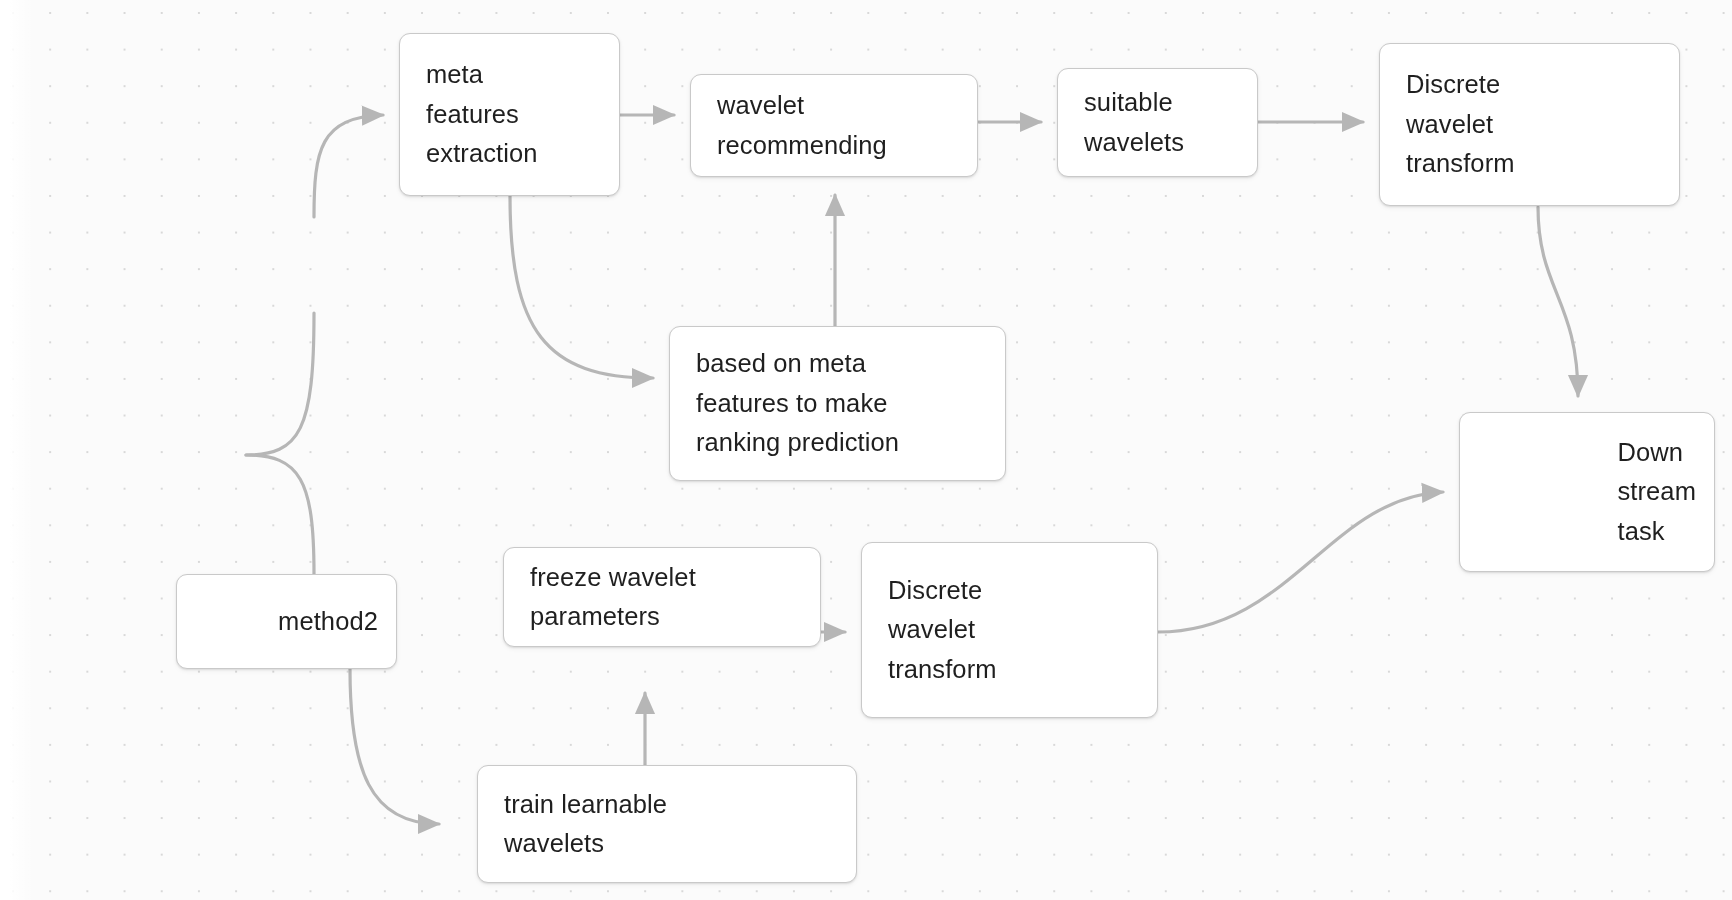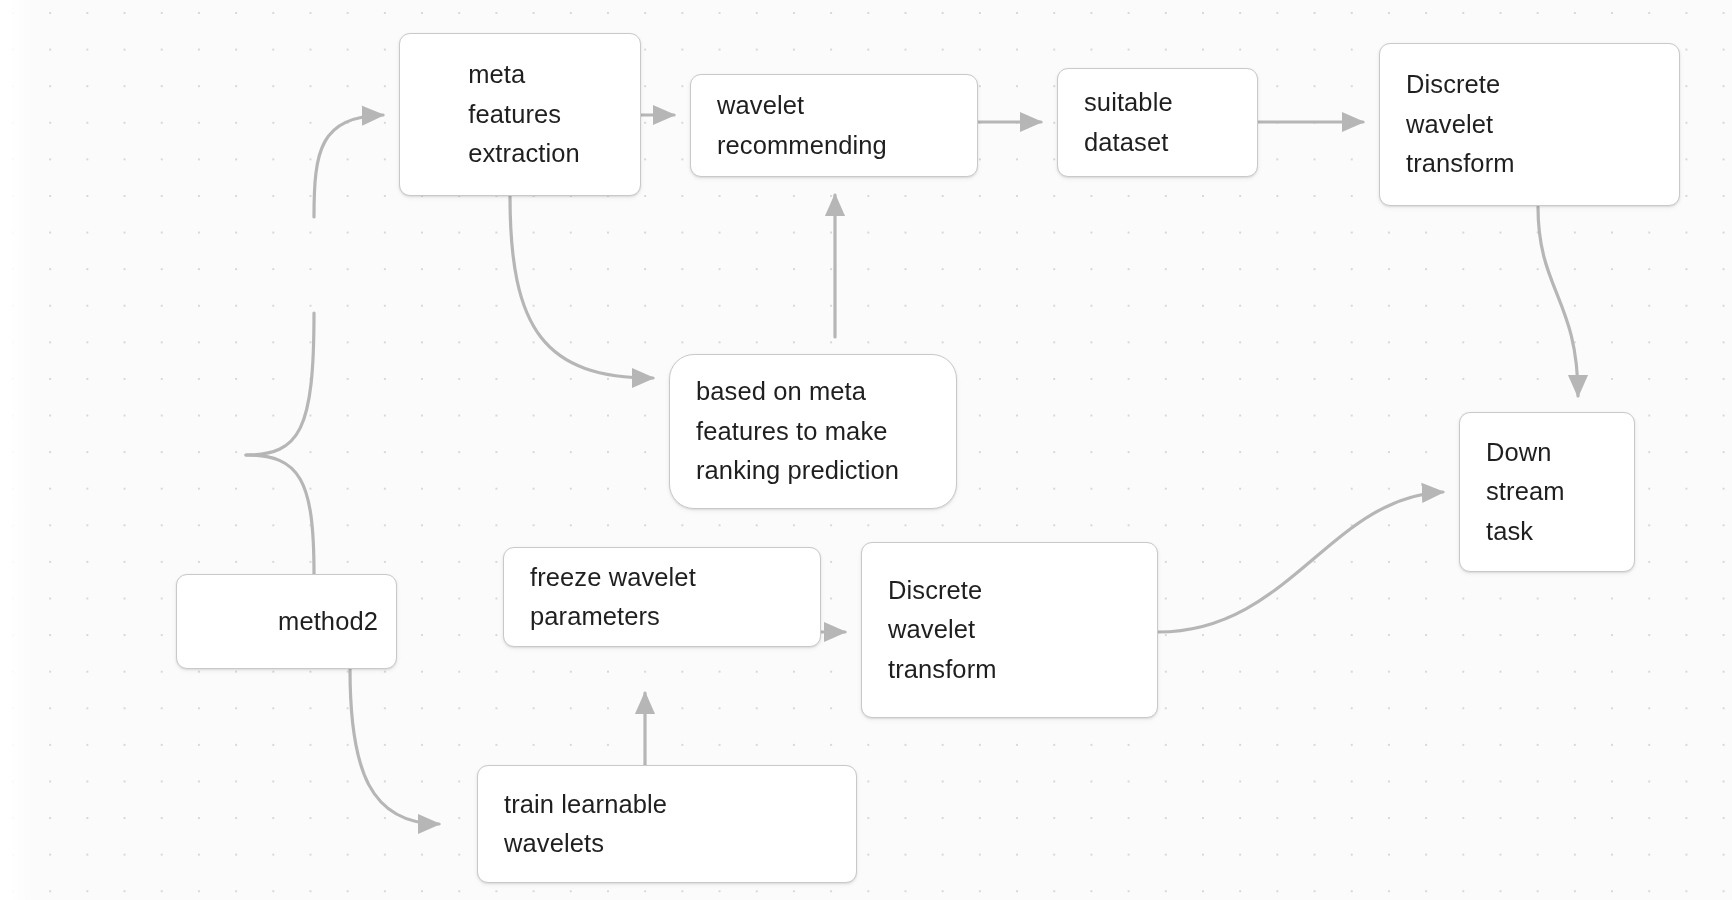--- a/index.html
+++ b/index.html
@@ -92,55 +92,55 @@
       <path d="M 350 669 C 350 770 370 824 439 824" marker-end="url(#arrow)"></path>
 
       <path d="M 645 765 L 645 693" marker-end="url(#arrow)"></path>
 
       <path d="M 788 632 L 845 632" marker-end="url(#arrow)"></path>
 
       <path d="M 1158 632 C 1290 632 1330 497 1443 492" marker-end="url(#arrow)"></path>
     </g>
   </svg>
 
-  <div class="node" style="left:399px; top:33px; width:242px; height:163px;justify-content:center;">
+  <div class="node" style="left:399px; top:33px; width:221px; height:163px;">
     <span class="node-label">meta
 features
 extraction</span>
   </div>
 
 
 
   <div class="node" style="left:176px; top:574px; width:221px; height:95px;justify-content:flex-end;">
     <span class="node-label">method2</span>
   </div>
 
   <div class="node" style="left:690px; top:74px; width:288px; height:103px;">
     <span class="node-label">wavelet
 recommending</span>
   </div>
 
   <div class="node" style="left:1057px; top:68px; width:201px; height:109px;">
     <span class="node-label">suitable
-dataset</span>
+wavelets</span>
   </div>
 
   <div class="node" style="left:1379px; top:43px; width:301px; height:163px;">
     <span class="node-label">Discrete
 wavelet
 transform</span>
   </div>
 
-  <div class="node" style="left:669px; top:354px; width:288px; height:155px;border-radius:25px;">
+  <div class="node" style="left:669px; top:326px; width:337px; height:155px;">
     <span class="node-label">based on meta
 features to make
 ranking prediction</span>
   </div>
 
-  <div class="node" style="left:1459px; top:412px; width:176px; height:160px;">
+  <div class="node" style="left:1459px; top:412px; width:256px; height:160px;justify-content:flex-end;">
     <span class="node-label">Down
 stream
 task</span>
   </div>
 
   <div class="node" style="left:503px; top:547px; width:318px; height:100px;">
     <span class="node-label">freeze wavelet
 parameters</span>
   </div>
 

